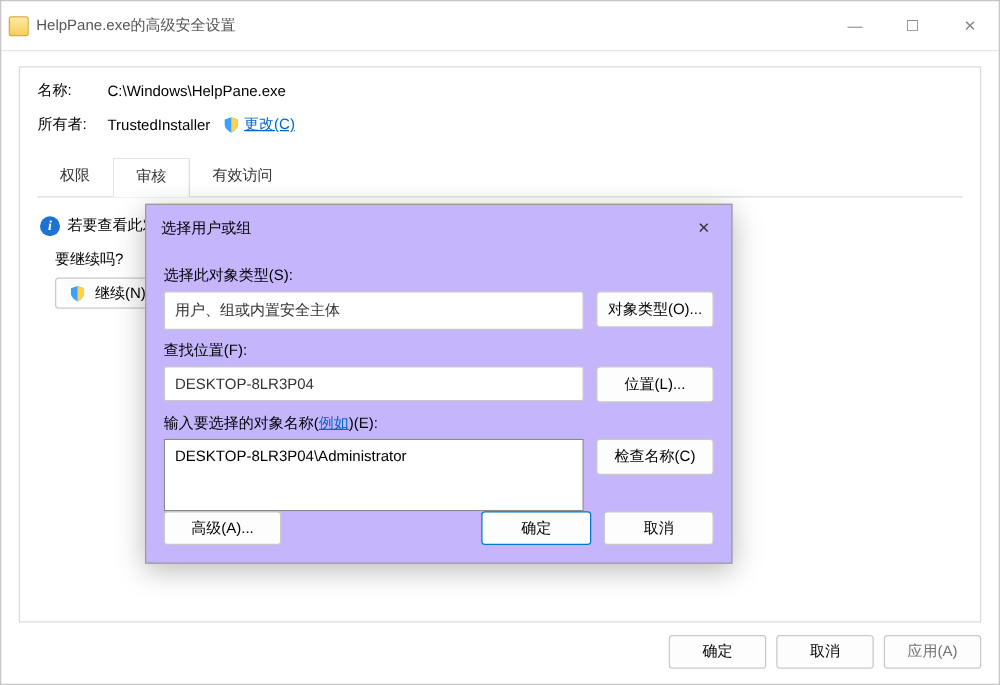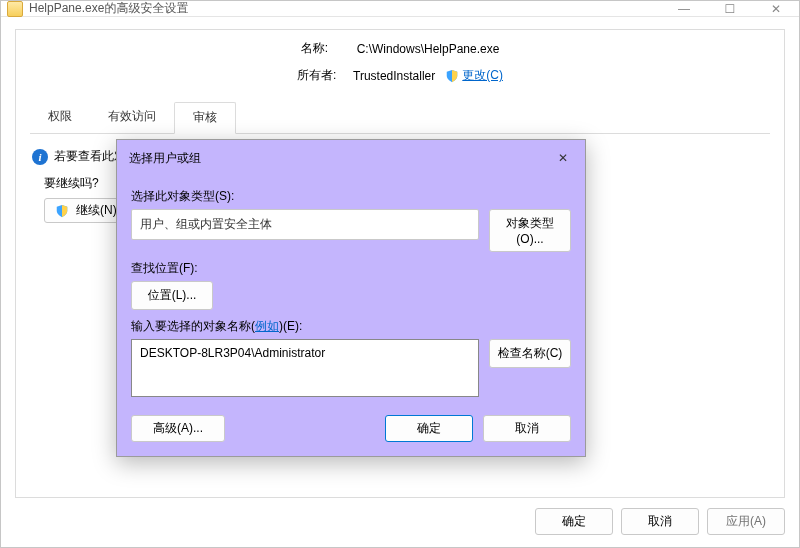--- a/index.html
+++ b/index.html
@@ -1,29 +1,29 @@
 <!DOCTYPE html>
 <html><head>
 <meta charset="utf-8">
 <style>
   * { box-sizing: border-box; font-family: "Microsoft YaHei", "Segoe UI", sans-serif; }
   body { margin: 0; background: #f0f0f0; width: 800px; height: 548px; overflow: hidden; font-size: 12px; color: #000; }
 
   .window { width: 800px; height: 548px; background: #fff; border: 1px solid #c6c6c6; display: flex; flex-direction: column; }
-  .titlebar { height: 16px; display: flex; align-items: center; padding: 0 0 0 6px; border-bottom: 1px solid #e5e5e5; }
+  .titlebar { height: 40px; display: flex; align-items: center; padding: 0 0 0 6px; border-bottom: 1px solid #e5e5e5; }
   .titlebar .icon { width: 16px; height: 16px; margin-right: 6px; }
   .folder-icon { background: linear-gradient(#ffe9a6,#f7cf5b); border:1px solid #d9a93c; border-radius:2px; }
   .titlebar .title { flex: 1; color: #555; }
   .titlebar .winbtns { display: flex; }
   .titlebar .winbtn { width: 46px; height: 30px; display:flex; align-items:center; justify-content:center; color:#888; }
 
   .body { flex:1; padding: 12px 14px 0 14px; display:flex; flex-direction:column; position:relative; }
   .outer-panel { flex:1; border:1px solid #dcdcdc; padding:10px 14px; position:relative; }
 
-  .row { display:flex; align-items:center; margin-bottom:10px;justify-content:center; }
+  .row { display:flex; align-items:center; margin-bottom:10px; }
   .label { width:56px; }
   .link { color:#0066cc; text-decoration:underline; cursor:pointer; }
   .shield { width:14px; height:14px; display:inline-block; vertical-align:middle; margin-right:3px; }
 
   .tabs { display:flex; border-bottom:1px solid #dcdcdc; margin-top:18px; }
   .tab { padding:6px 18px 7px; cursor:pointer; color:#333; position:relative; }
   .tab.active { border:1px solid #dcdcdc; border-bottom:1px solid #fff; margin-bottom:-1px; background:#fff; border-radius:2px 2px 0 0; }
 
   .info-row { display:flex; align-items:center; margin:14px 0 10px 2px; }
   .info-icon { width:16px; height:16px; border-radius:50%; background:#1e73d2; color:#fff; display:flex; align-items:center; justify-content:center; font-style:italic; font-weight:bold; font-size:11px; margin-right:6px; font-family:Georgia,serif;}
@@ -42,23 +42,23 @@
 
   
   .modal { position:absolute; left:115px; top:122px; width:470px; background:#c4b5fd; border:1px solid #9b9b9b; box-shadow:0 6px 22px rgba(0,0,0,.28); }
   .modal-title { display:flex; align-items:center; padding:8px 10px 8px 12px; font-size:12px; }
   .modal-title .t { flex:1; }
   .modal-close { width:24px; height:20px; display:flex; align-items:center; justify-content:center; cursor:pointer; color:#333; }
   .modal-body { padding:4px 14px 14px 14px; }
   .field-label { margin:8px 0 4px 0; }
   .field-row { display:flex; gap:10px; align-items:flex-start; }
   .readonly { flex:1; border:1px solid #c9c9c9; background:#fff; padding:6px 8px; border-radius:2px; color:#333; }
-  .side-btn { width:82px; padding:5px 6px; }
+  .side-btn { width:94px; padding:5px 6px; }
   .textarea { flex:1; border:1px solid #888; padding:6px 8px; height:58px; resize:none; font-family:inherit; font-size:12px; }
-  .modal-footer { display:flex; margin-top:18px; gap:10px; }
+  .modal-footer { display:flex; gap:10px; }
   .modal-footer .spacer { flex:1; }
 </style>
 </head>
 <body>
 
 <div class="window">
   <div class="titlebar">
     <span class="icon folder-icon"></span>
     <span class="title">HelpPane.exe的高级安全设置</span>
     <div class="winbtns">
@@ -82,22 +82,22 @@
           <svg class="shield" viewBox="0 0 16 16">
             <path d="M8 1 L14 3 V8 C14 12 8 15 8 15 C8 15 2 12 2 8 V3 Z" fill="#3ba3ff"></path>
             <path d="M8 1 L14 3 V8 C14 12 8 15 8 15 Z" fill="#ffd24a"></path>
           </svg>
           <span class="link">更改(C)</span>
         </span>
       </div>
 
       <div class="tabs">
         <div class="tab">权限</div>
+        <div class="tab active">审核</div>
         <div class="tab">有效访问</div>
-        <div class="tab active">审核</div>
       </div>
 
       <div class="info-row">
         <span class="info-icon">i</span>
         <span>若要查看此对象的审核属性，则你必须是管理员，或者拥有适当的特权。</span>
       </div>
 
       <div class="continue-area">
         <div class="continue-label">要继续吗?</div>
         <button class="btn small" style="display:inline-flex;align-items:center;gap:4px;">
@@ -119,20 +119,21 @@
       <div class="modal-body">
 
         <div class="field-label"><span><span>选择此对象类型(S):</span></span></div>
         <div class="field-row">
           <div class="readonly">用户、组或内置安全主体</div>
           <button class="btn side-btn">对象类型(O)...</button>
         </div>
 
         <div class="field-label"><span>查找位置(F):</span></div>
         <div class="field-row">
+          <div class="readonly">DESKTOP-8LR3P04</div>
           <button class="btn side-btn">位置(L)...</button>
         </div>
 
         <div class="field-label">
           <span>输入要选择的对象名称(</span><span class="link">例如</span><span>)(E):</span>
         </div>
         <div class="field-row">
           <textarea class="textarea" style="">DESKTOP-8LR3P04\Administrator</textarea>
           <button class="btn side-btn">检查名称(C)</button>
         </div>

